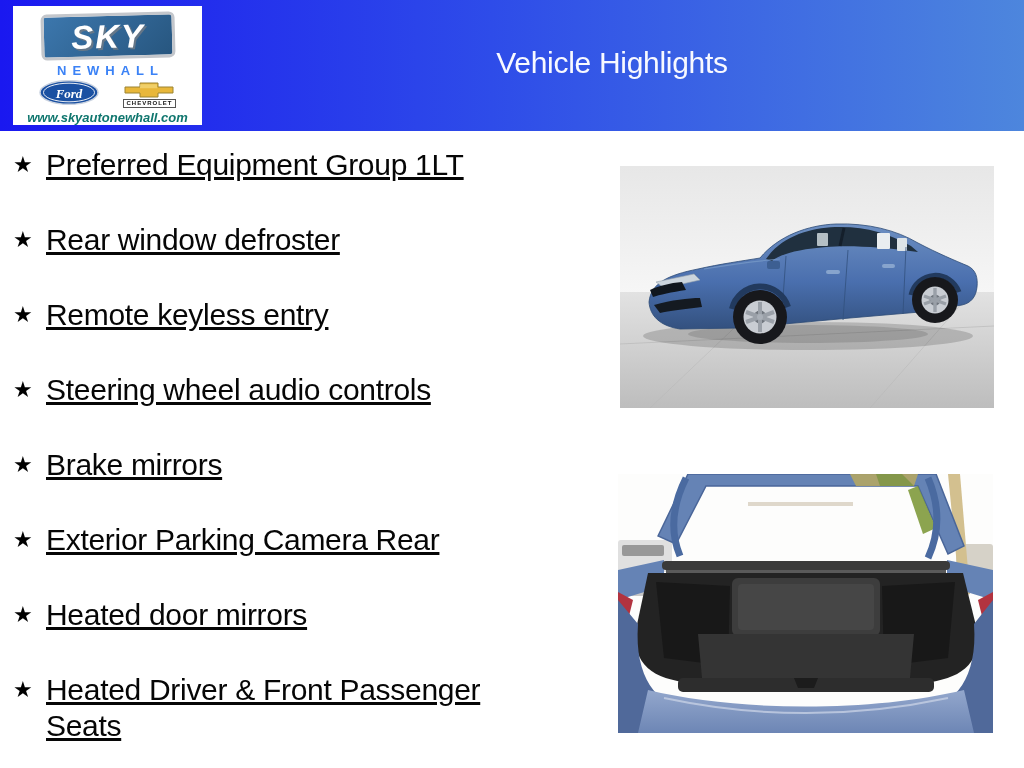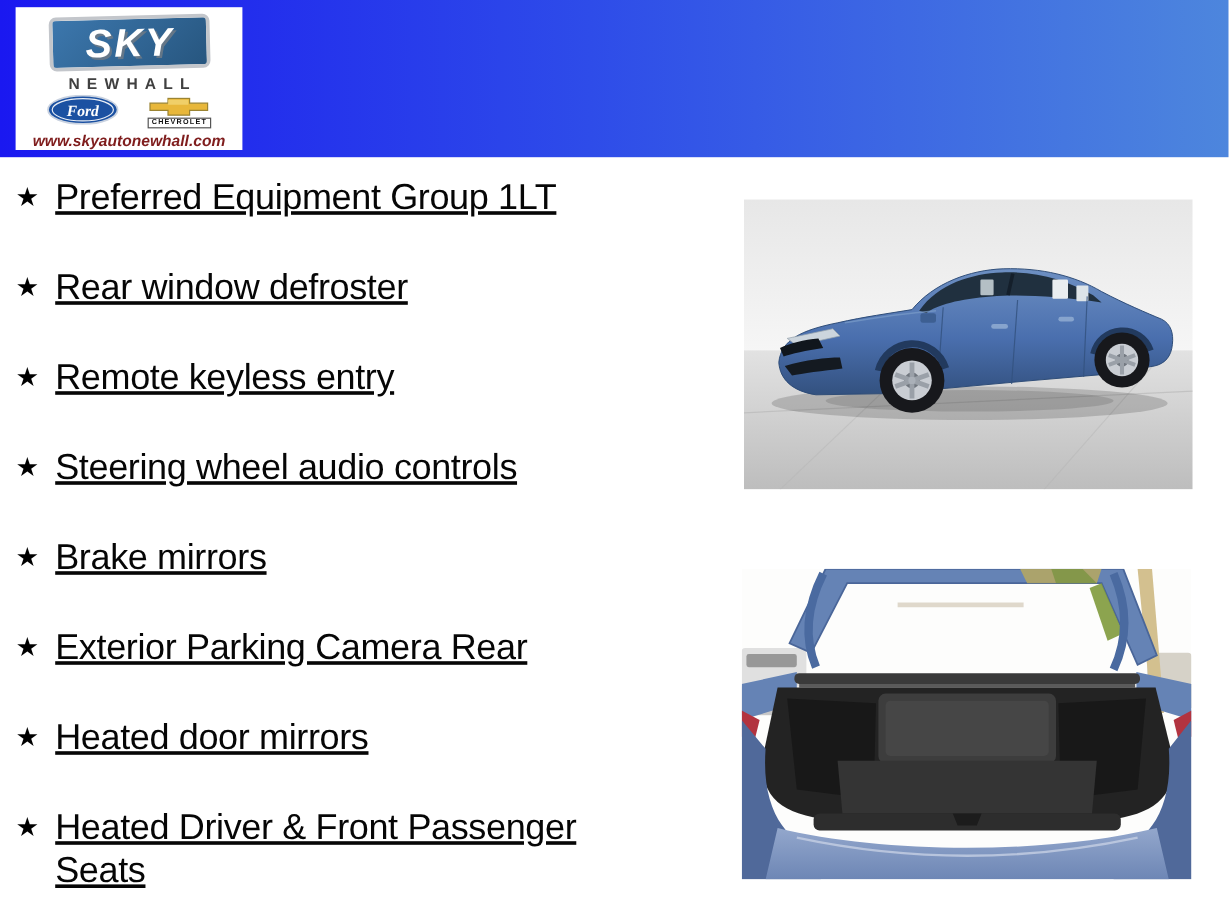--- a/index.html
+++ b/index.html
@@ -30,31 +30,31 @@
     display:flex;align-items:center;justify-content:center;
     transform:rotate(-1.5deg);
   }
   .sky-text{
     color:#fff;font-weight:bold;font-style:italic;font-size:33px;
     letter-spacing:2px;line-height:1;
     text-shadow:2px 2px 0 rgba(110,122,134,0.85);
   }
   .newhall{
     margin-top:4px;font-size:13px;font-weight:600;letter-spacing:6px;
-    color:#404040;padding-left:6px;
+    color:#3b82f6;padding-left:6px;
   }
   .brands{display:flex;align-items:center;gap:24px;margin-top:2px;height:30px;}
   .chev-wrap{display:flex;flex-direction:column;align-items:center;}
   .chev-label{
     font-size:6px;font-weight:bold;letter-spacing:1px;color:#111;
     border:1px solid #555;padding:0 2px;margin-top:1px;line-height:7px;
   }
   .website{
     margin-top:1px;font-size:13px;font-weight:bold;font-style:italic;
-    color:#7f1d1d;letter-spacing:0;
+    color:#0f766e;letter-spacing:0;
   }
   
   .features{
     position:absolute;left:12px;top:147px;width:520px;
     list-style:none;margin:0;padding:0;
   }
   .features li{
     display:flex;align-items:flex-start;
     margin-bottom:39px;
     color:#060606;font-size:30px;line-height:36px;letter-spacing:-0.3px;
@@ -70,20 +70,21 @@
   .photo svg{display:block;}
   .photo-exterior{left:620px;top:166px;width:374px;height:242px;}
   .photo-trunk{left:618px;top:474px;width:375px;height:259px;}
 </style>
 </head>
 <body>
 
 <div class="page">
 
   <div class="header">
+    <div class="title">Vehicle Highlights</div>
 
     <div class="logo-card">
       <div class="sky-box">
         <span class="sky-text">SKY</span>
       </div>
       <div class="newhall">NEWHALL</div>
       <div class="brands">
         <span>
           <svg width="60" height="25" viewBox="0 0 60 25">
             <ellipse cx="30" cy="12.5" rx="29" ry="11.8" fill="#1b51a2" stroke="#c9d2e0" stroke-width="1.5"></ellipse>

